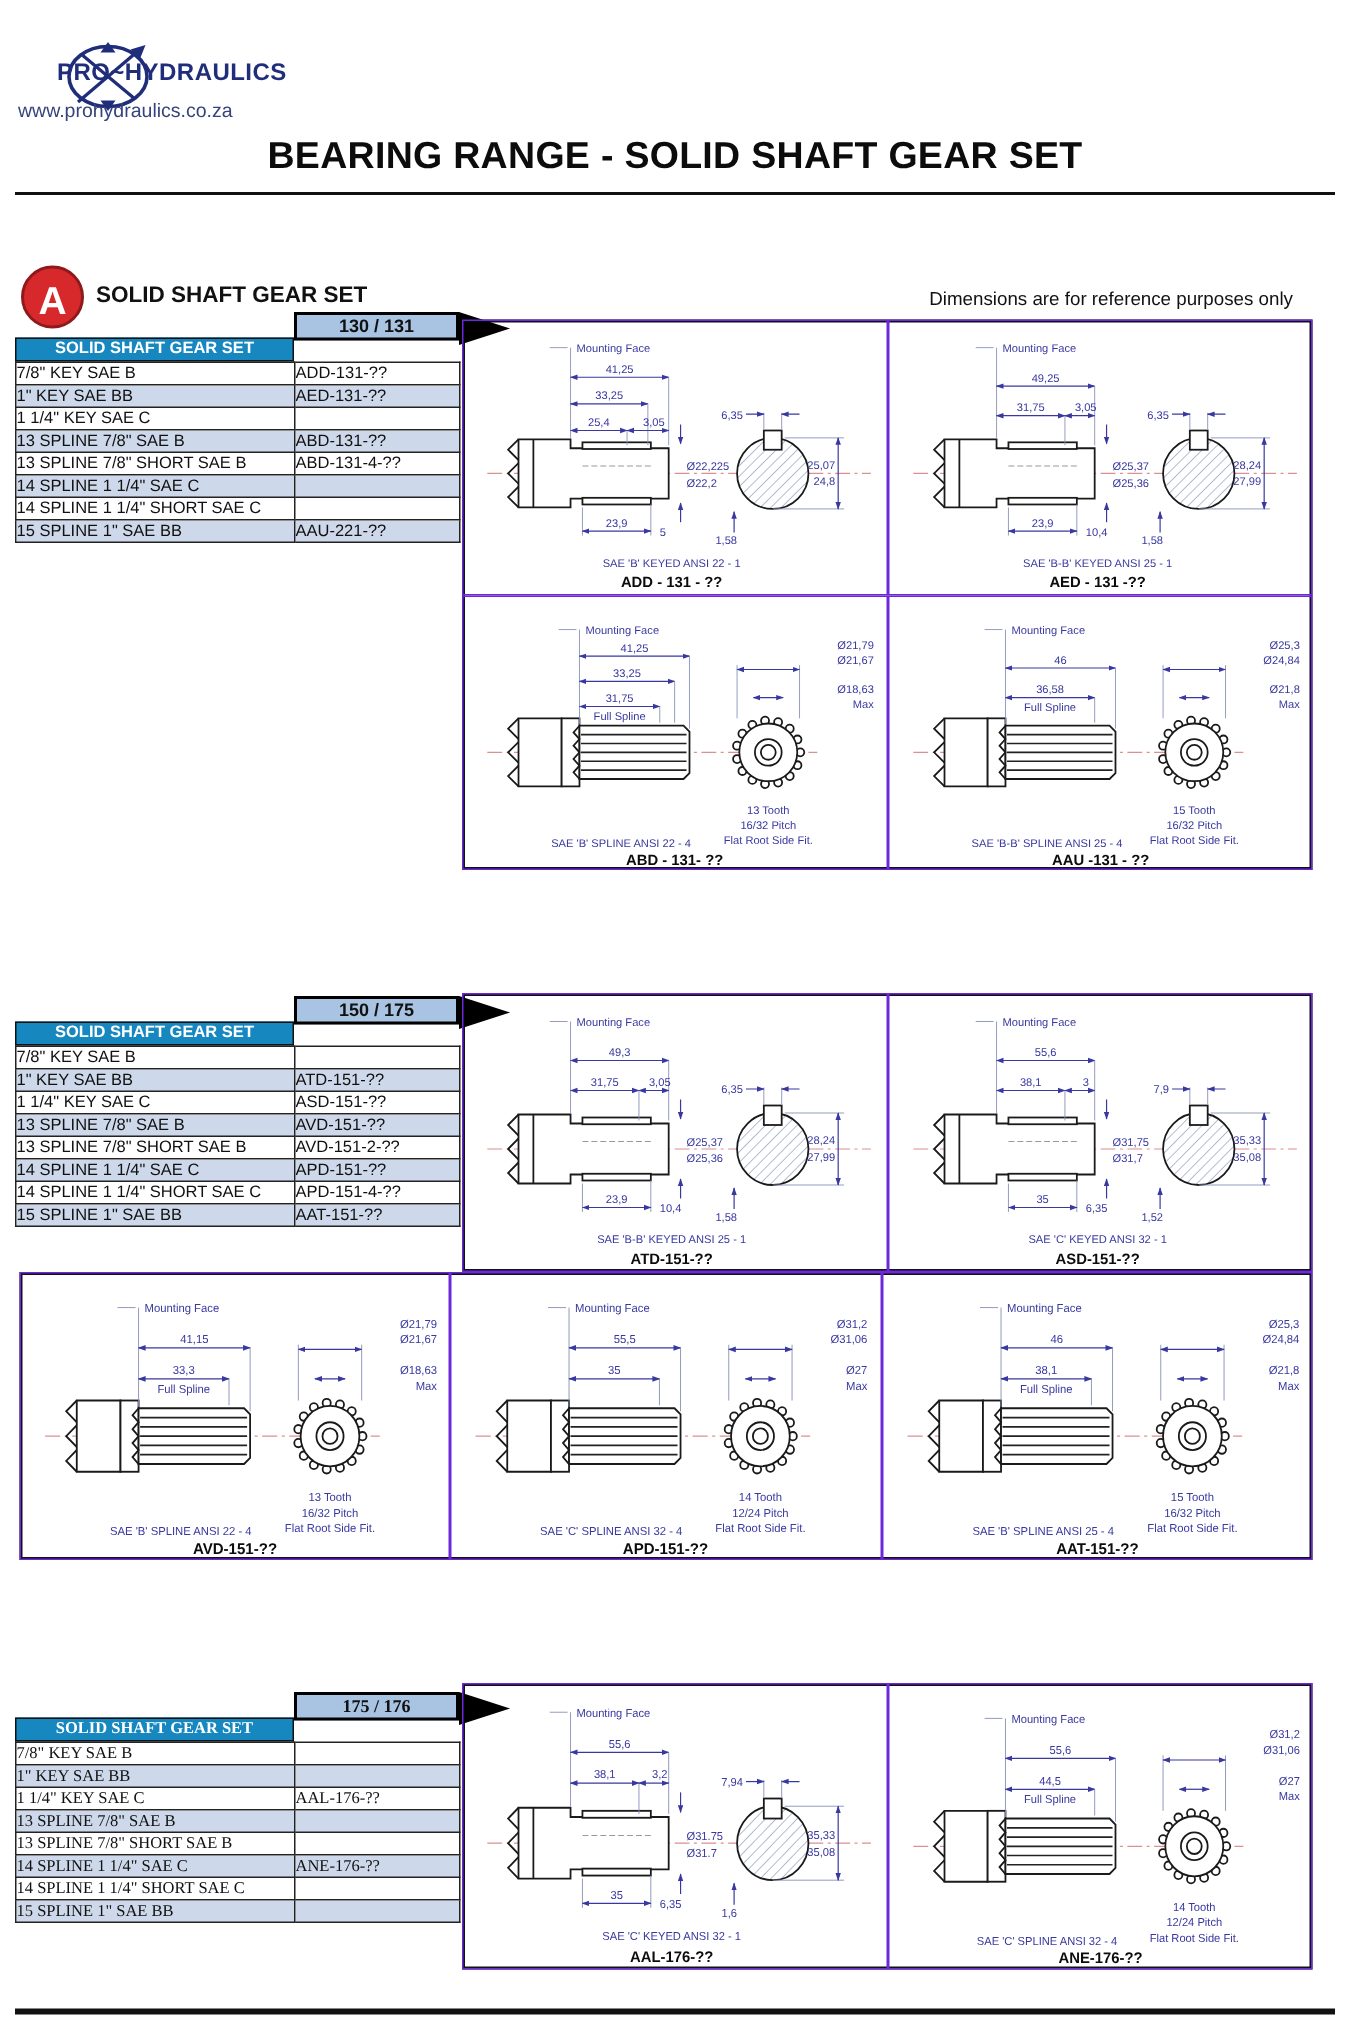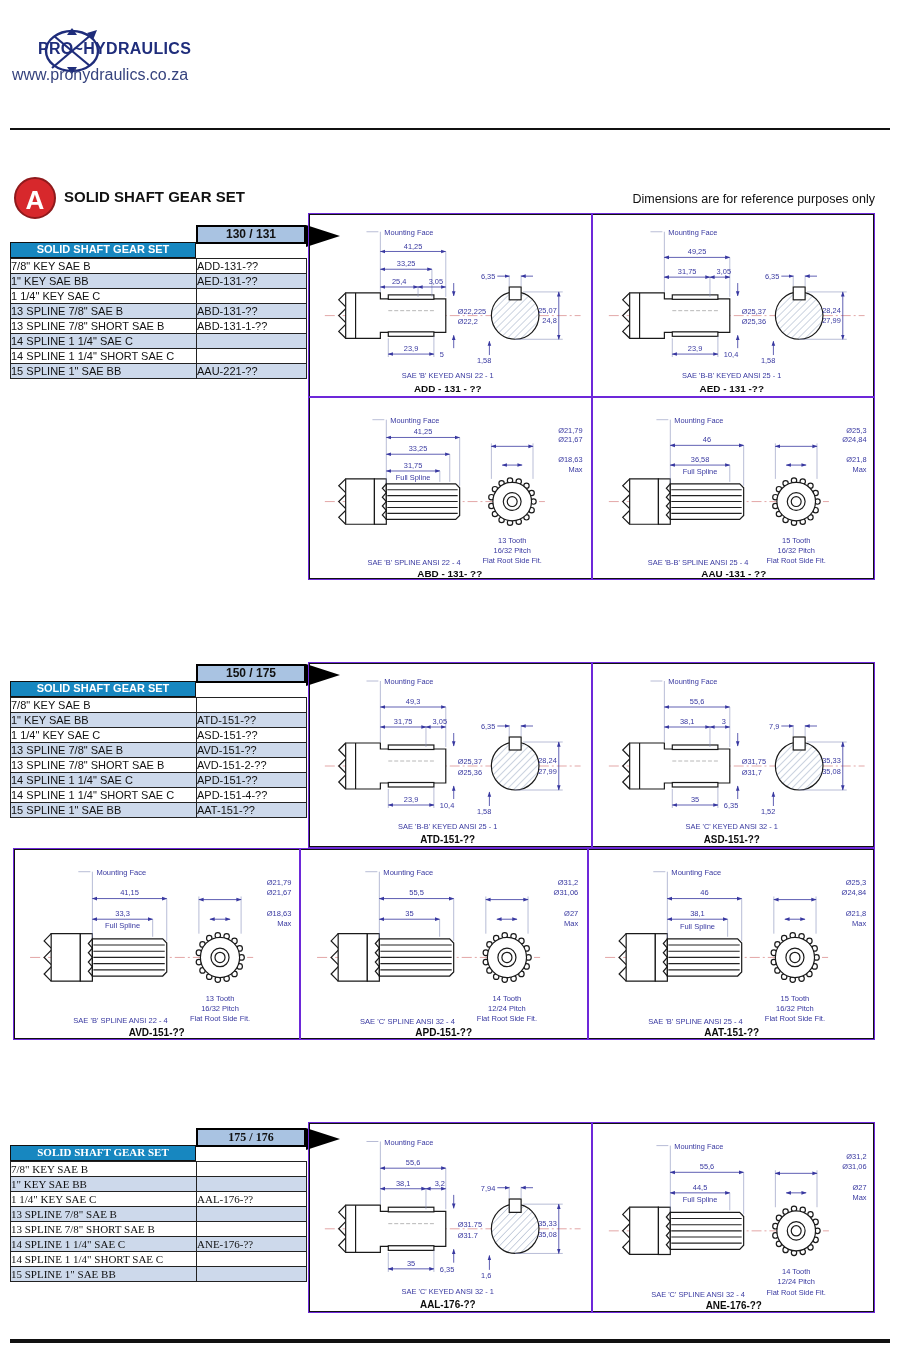--- a/index.html
+++ b/index.html
@@ -2,32 +2,32 @@
 <html style="--logo_navy: #1f2d7b; --table_header_blue: #1787c0; --tab_blue: #a9c3e2; --row_alt_blue: #cdd9eb; --badge_red: #d7282c; --dimension_blue: #3838a0;"><head>
 <meta charset="utf-8">
 <style>
   html,body{margin:0;padding:0;background:#fff;}
   .page{position:relative;width:900px;height:1354px;background:#fff;overflow:hidden;
         font-family:"Liberation Sans",sans-serif;color:#111;}
 
   
   .logo-text{position:absolute;left:12px;top:40px;font-size:16px;font-weight:bold;
              color:var(--logo_navy);letter-spacing:.3px;z-index:2;margin-left:26px;}
-  .logo-url{position:absolute;left:12px;top:66px;font-size:16px;color:#36437e;z-index:2;}
+  .logo-url{position:absolute;left:12px;top:66px;font-size:13px;color:#36437e;z-index:2;}
   .logo-icon{position:absolute;left:42px;top:28px;z-index:1;}
   .page-title{position:absolute;left:0;top:90px;width:100%;text-align:center;
               font-size:25px;font-weight:bold;letter-spacing:.2px;color:#0c0c0c;}
   .rule{position:absolute;left:10px;width:880px;background:#111;}
 
   
   .badge{position:absolute;left:14px;top:177px;width:42px;height:42px;border-radius:50%;
          background:var(--badge_red);border:2px solid #8f1a1c;color:#fff;font-size:26px;
          font-weight:bold;text-align:center;line-height:42px;box-sizing:border-box;}
   .section-title{position:absolute;left:64px;top:188px;font-size:15px;font-weight:bold;}
-  .ref-note{position:absolute;right:25px;top:192px;font-size:12.5px;color:#111;}
+  .ref-note{position:absolute;right:38px;top:192px;font-size:12.5px;color:#111;}
 
   
   .tblwrap{position:absolute;left:10px;width:340px;}
   .tab{position:absolute;left:186px;top:0;width:110px;height:19px;box-sizing:border-box;
        background:var(--tab_blue);border:2px solid #000;font-size:12px;font-weight:bold;
        text-align:center;line-height:15px;}
   .tab-arrow{position:absolute;left:296px;top:-2px;}
   .thead{position:absolute;left:0;top:17px;width:186px;height:16px;box-sizing:border-box;
          background:var(--table_header_blue);border:1.5px solid #111;color:#fff;
          font-size:11px;font-weight:bold;text-align:center;line-height:13px;}
@@ -72,32 +72,33 @@
     <ellipse cx="30" cy="23" rx="26" ry="20" fill="none" stroke="#1f2d7b" stroke-width="2.4"></ellipse>
     <line x1="10" y1="40" x2="50" y2="6" stroke="#1f2d7b" stroke-width="2.2"></line>
     <polygon points="55,2 45,5 51,12" fill="#1f2d7b"></polygon>
     <line x1="12" y1="8" x2="48" y2="38" stroke="#1f2d7b" stroke-width="2.2"></line>
     <polygon points="30,0 25,7 35,7" fill="#1f2d7b"></polygon>
     <polygon points="30,46 25,39 35,39" fill="#1f2d7b"></polygon>
   </svg>
   <div class="logo-text">PRO~HYDRAULICS</div>
   <div class="logo-url">www.prohydraulics.co.za</div>
 
+  <div class="page-title">BEARING RANGE - SOLID SHAFT GEAR SET</div>
   <div class="rule" style="top:128px;height:2px;"></div>
 
   <div class="badge">A</div>
   <div class="section-title">SOLID SHAFT GEAR SET</div>
   <div class="ref-note">Dimensions are for reference purposes only</div>
 
   <div class="gbox" style="left:308px;top:213px;width:567px;height:367px;"></div>
   <div class="gbox" style="left:308px;top:662px;width:567px;height:186px;"></div>
   <div class="gbox" style="left:13px;top:848px;width:862px;height:192px;"></div>
   <div class="gbox" style="left:308px;top:1122px;width:567px;height:191px;"></div>
 
-  <div class="tblwrap" style="top:225px;height:150px;">
+  <div class="tblwrap" style="top:208px;height:150px;">
     <div class="tab">130 / 131</div>
     <svg class="tab-arrow" width="38" height="26" viewBox="0 0 38 26">
       <polygon points="0,2 0,24 34,13" fill="#000"></polygon>
       </svg>
     <div class="thead">SOLID SHAFT GEAR SET</div>
     <table class="gst">
       <colgroup>
           <col style="width:186px">
           <col style="width:110px">
         </colgroup>
@@ -113,21 +114,21 @@
           <tr>
             <td class="lbl">1 1/4" KEY SAE C</td>
             <td class="val"></td>
           </tr>
           <tr class="alt">
             <td class="lbl">13 SPLINE 7/8" SAE B</td>
             <td class="val">ABD-131-??</td>
           </tr>
           <tr>
             <td class="lbl">13 SPLINE 7/8" SHORT SAE B</td>
-            <td class="val">ABD-131-1-??</td>
+            <td class="val">ABD-131-4-??</td>
           </tr>
           <tr class="alt">
             <td class="lbl">14 SPLINE 1 1/4" SAE C</td>
             <td class="val"></td>
           </tr>
           <tr>
             <td class="lbl">14 SPLINE 1 1/4" SHORT SAE C</td>
             <td class="val"></td>
           </tr>
           <tr class="alt">

